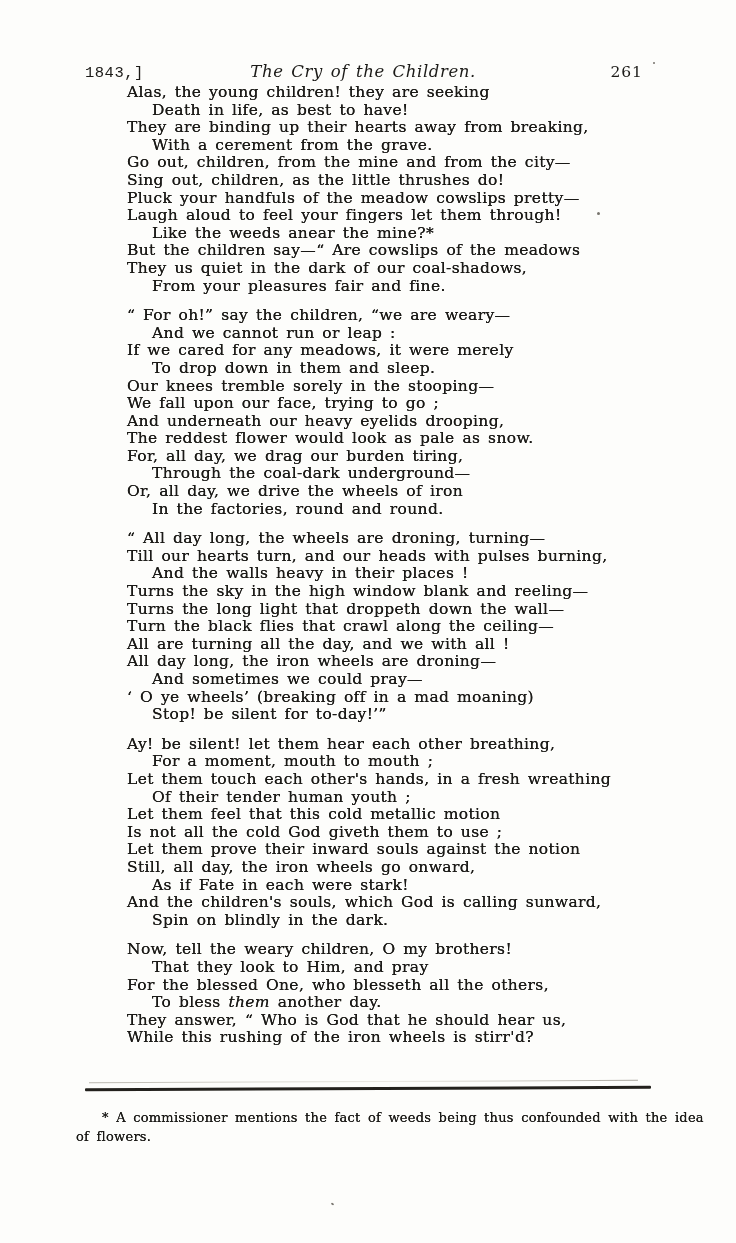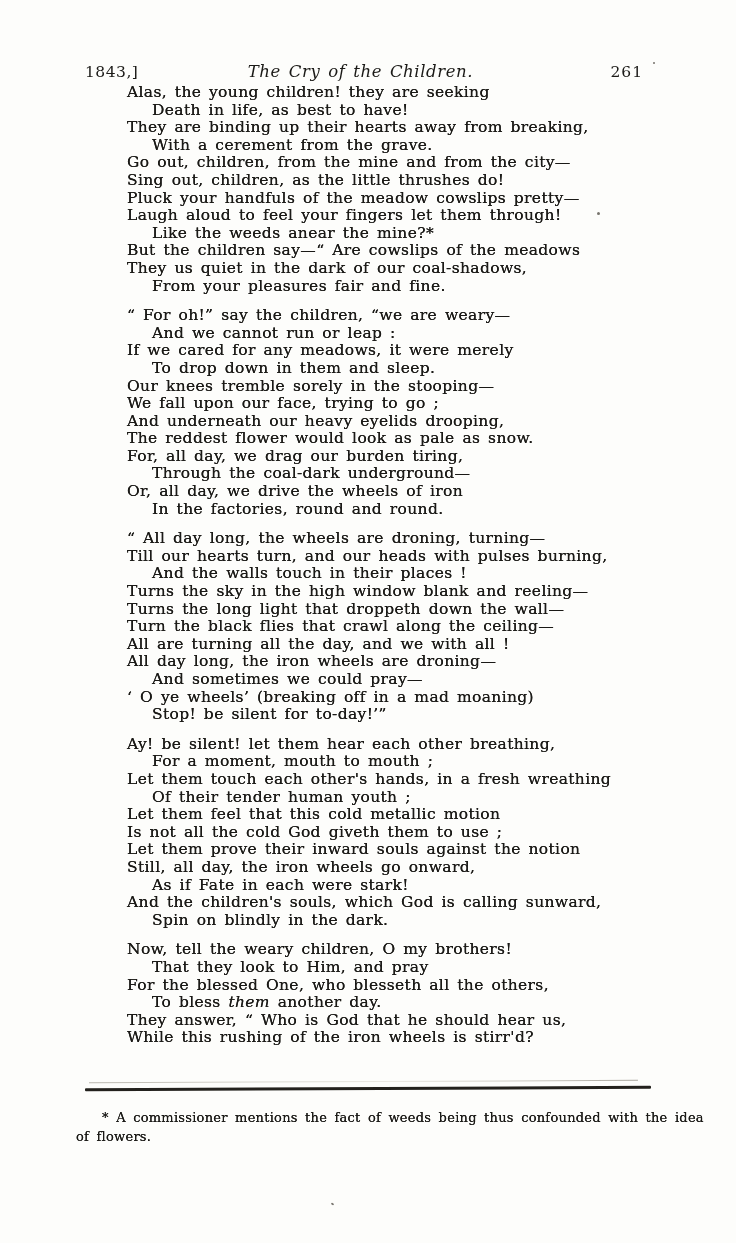--- a/index.html
+++ b/index.html
@@ -15,21 +15,21 @@
     width: 736px; height: 1243px;
     background: #fdfdfb;
   }
   
   .header {
     position: absolute;
     top: 62px; left: 85px; width: 558px;
     display: flex; justify-content: space-between; align-items: baseline;
     font-size: 15.5px;
   }
-  .header .date { letter-spacing: 0.5px; }
+  .header .date { letter-spacing: 0.5px; font-family: Liberation Mono, monospace; }
   .header .title {
     font-style: italic;
     font-size: 16.5px;
     letter-spacing: 0.6px;
     word-spacing: 2px;
     transform: translateX(-14px);
   }
   .header .pageno { letter-spacing: 1px; }
   
   .poem {
@@ -119,21 +119,21 @@
         <div class="line">And underneath our heavy eyelids drooping,</div>
         <div class="line">The reddest flower would look as pale as snow.</div>
         <div class="line">For, all day, we drag our burden tiring,</div>
         <div class="line indent">Through the coal-dark underground—</div>
         <div class="line">Or, all day, we drive the wheels of iron</div>
         <div class="line indent">In the factories, round and round.</div>
       </div>
       <div class="stanza">
         <div class="line">“ All day long, the wheels are droning, turning—</div>
         <div class="line">Till our hearts turn, and our heads with pulses burning,</div>
-        <div class="line indent">And the walls touch in their places !</div>
+        <div class="line indent">And the walls heavy in their places !</div>
         <div class="line">Turns the sky in the high window blank and reeling—</div>
         <div class="line">Turns the long light that droppeth down the wall—</div>
         <div class="line">Turn the black flies that crawl along the ceiling—</div>
         <div class="line">All are turning all the day, and we with all !</div>
         <div class="line">All day long, the iron wheels are droning—</div>
         <div class="line indent">And sometimes we could pray—</div>
         <div class="line">‘ O ye wheels’ (breaking off in a mad moaning)</div>
         <div class="line indent">Stop! be silent for to-day!’”</div>
       </div>
       <div class="stanza">

